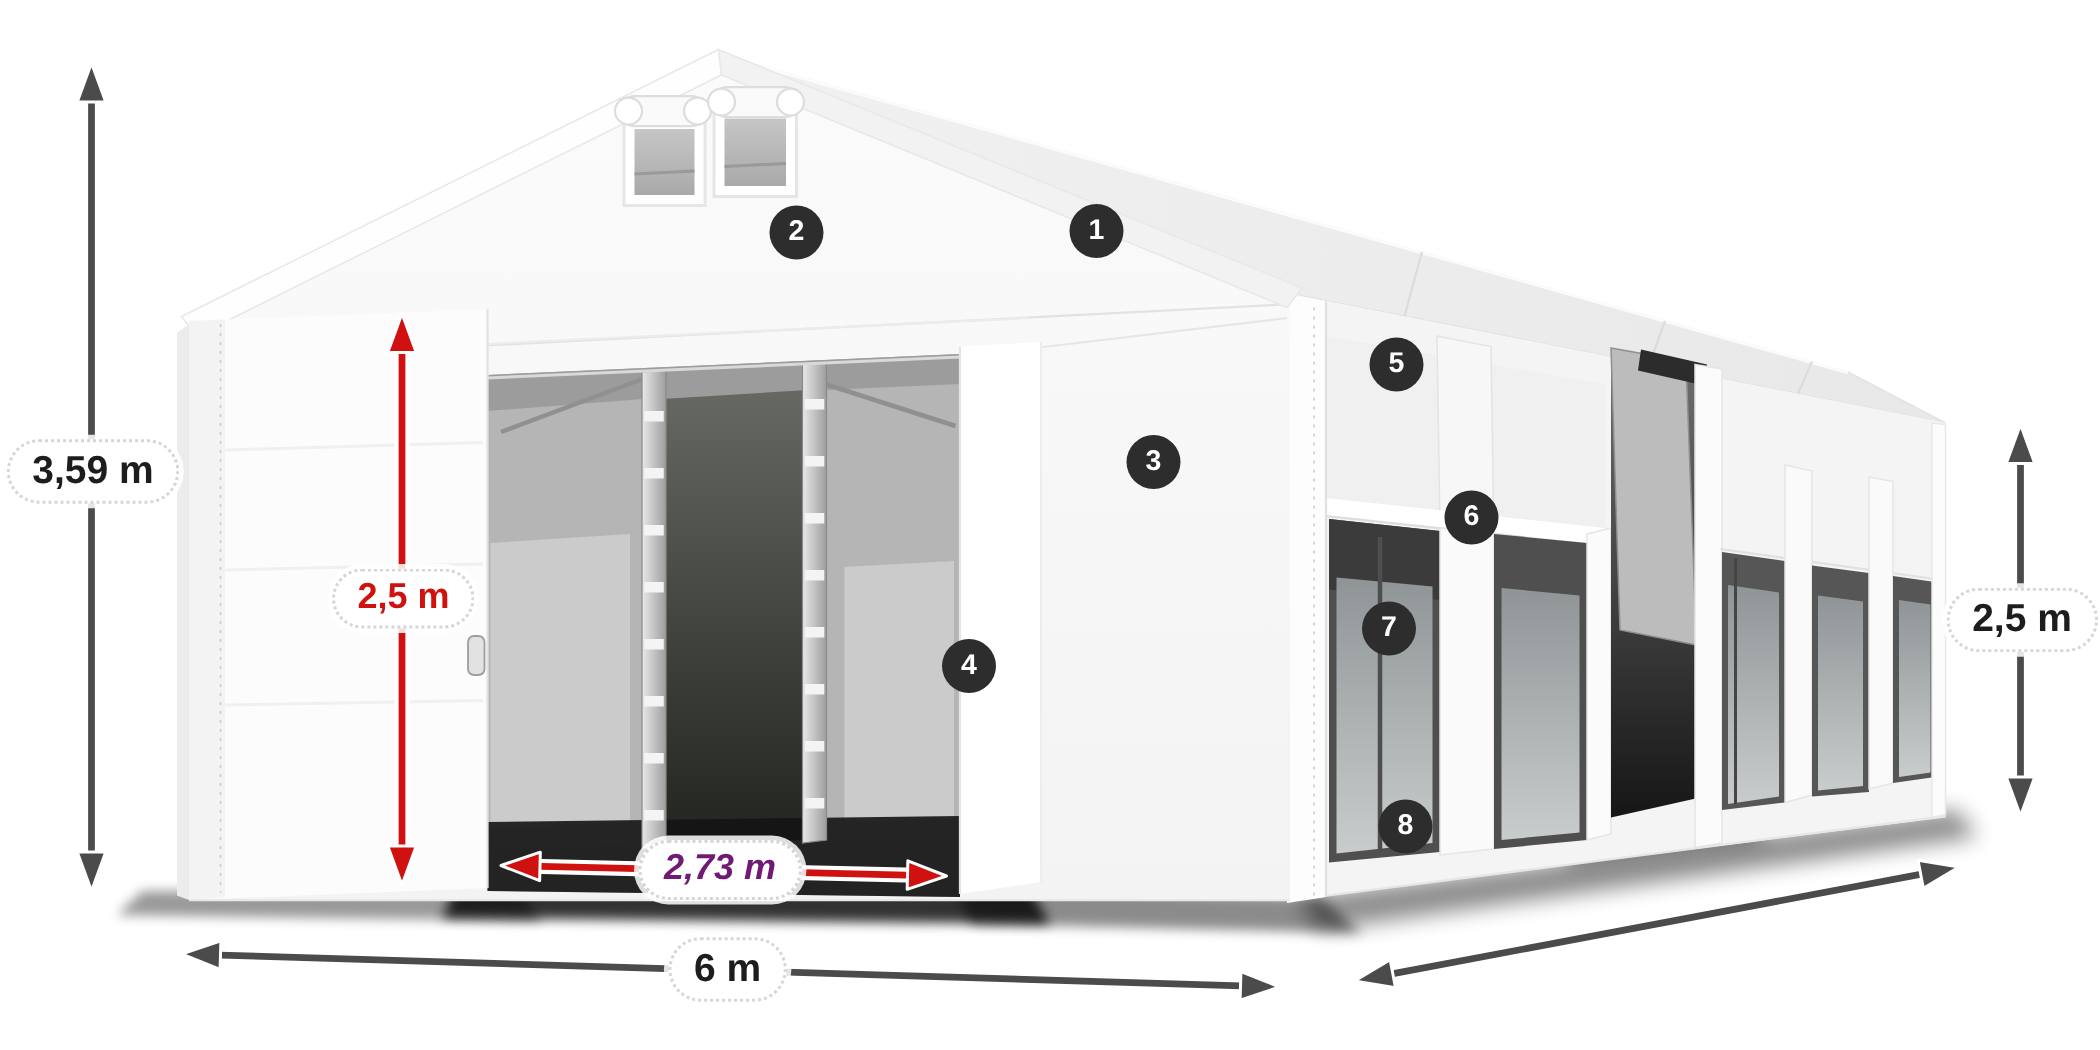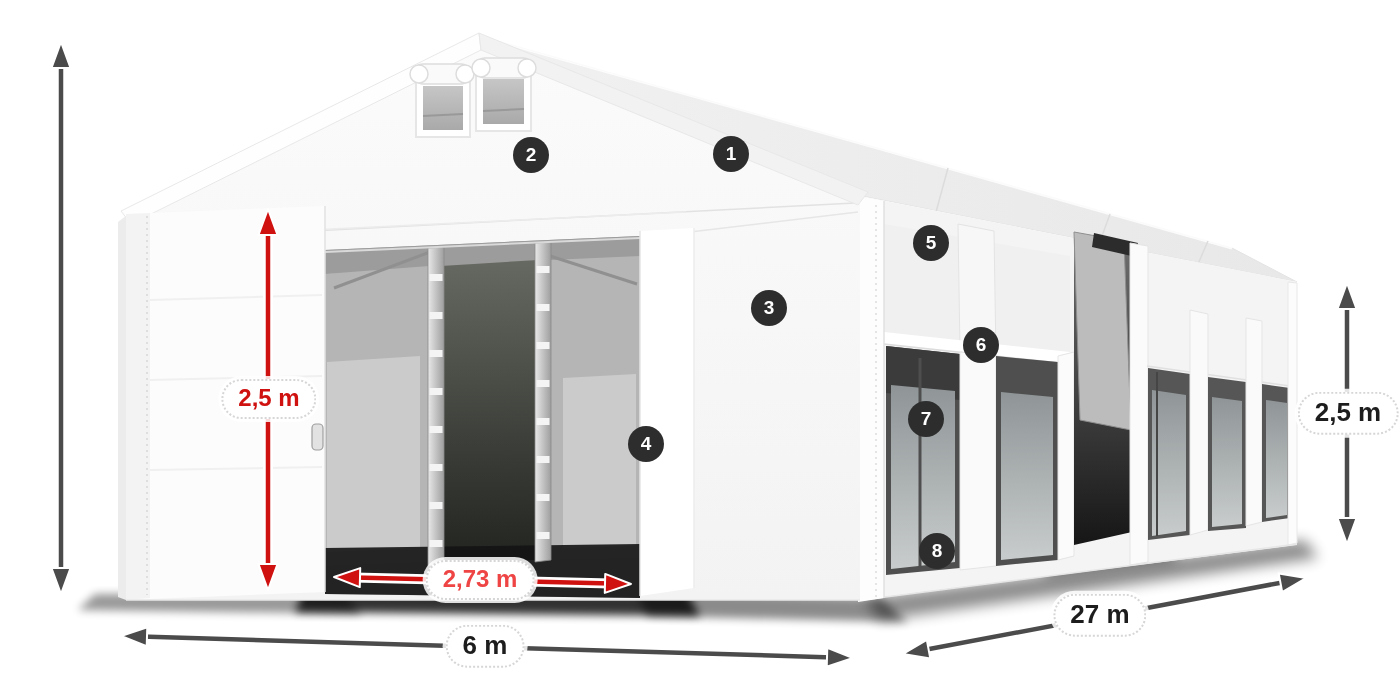--- a/index.html
+++ b/index.html
@@ -242,20 +242,20 @@
 
   <div class="annotation-layer">
       <div class="badge" style="left: 731px; top: 154px; background: rgb(45, 45, 45); color: rgb(255, 255, 255);">1</div>
       <div class="badge" style="left: 531px; top: 155px; background: rgb(45, 45, 45); color: rgb(255, 255, 255);">2</div>
       <div class="badge" style="left: 769px; top: 308px; background: rgb(45, 45, 45); color: rgb(255, 255, 255);">3</div>
       <div class="badge" style="left: 646px; top: 444px; background: rgb(45, 45, 45); color: rgb(255, 255, 255);">4</div>
       <div class="badge" style="left: 931px; top: 243px; background: rgb(45, 45, 45); color: rgb(255, 255, 255);">5</div>
       <div class="badge" style="left: 981px; top: 345px; background: rgb(45, 45, 45); color: rgb(255, 255, 255);">6</div>
       <div class="badge" style="left: 926px; top: 419px; background: rgb(45, 45, 45); color: rgb(255, 255, 255);">7</div>
       <div class="badge" style="left: 937px; top: 551px; background: rgb(45, 45, 45); color: rgb(255, 255, 255);">8</div>
+      <div class="pill" style="left: 62px; top: 314px; background: rgb(255, 255, 255); border-color: rgb(214, 214, 214); color: rgb(29, 29, 29);">3,59 m</div>
       <div class="pill red" style="left: 269px; top: 399px; background: rgb(255, 255, 255); border-color: rgb(214, 214, 214); color: rgb(207, 17, 16);">2,5 m</div>
-      <div class="pill red" style="left: 480px; top: 580px; background: rgb(255, 255, 255); border-color: rgb(214, 214, 214); color: #ef4444;">2,73 m</div>
+      <div class="pill red" style="left: 480px; top: 580px; background: rgb(255, 255, 255); border-color: rgb(214, 214, 214); color: #701a75; font-style: italic;">2,73 m</div>
       <div class="pill" style="left: 485px; top: 646px; background: rgb(255, 255, 255); border-color: rgb(214, 214, 214); color: rgb(29, 29, 29); text-align: center;">6 m</div>
-      <div class="pill" style="left: 1100px; top: 615px; background: rgb(255, 255, 255); border-color: rgb(214, 214, 214); color: rgb(29, 29, 29);">27 m</div>
       <div class="pill" style="left: 1348px; top: 413px; background: rgb(255, 255, 255); border-color: rgb(214, 214, 214); color: rgb(29, 29, 29);">2,5 m</div>
     </div>
 
 </div>
 
 </body></html>

